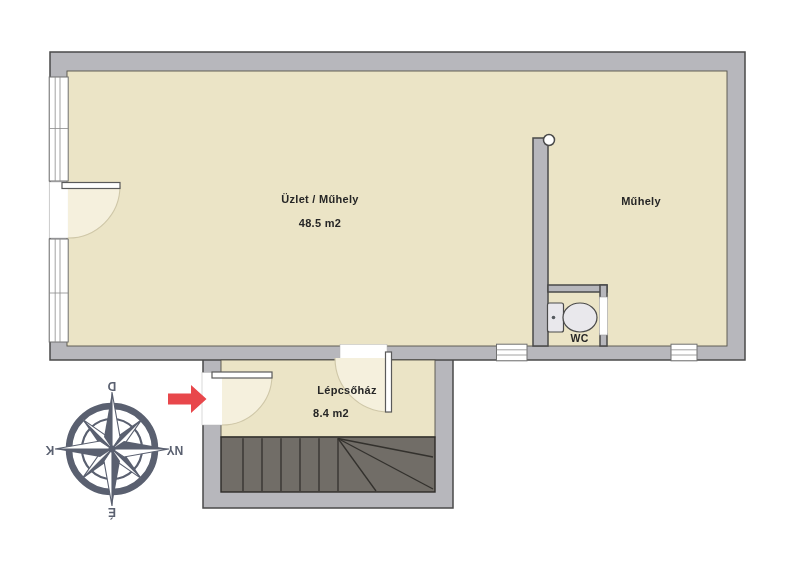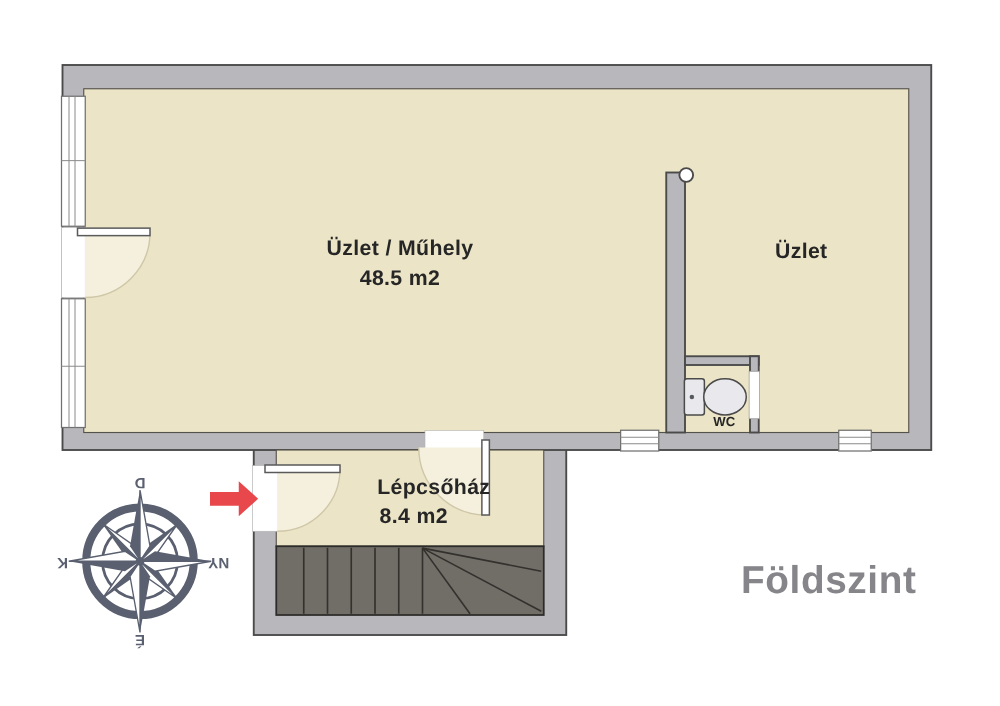--- a/index.html
+++ b/index.html
@@ -9,21 +9,21 @@
     --title-gray:#85858a; --text-dark:#262626;
   }
   html,body{margin:0;padding:0;background:#fff;}
   .canvas{
     position:relative;width:800px;height:565px;background:#ffffff;
     font-family:"Liberation Sans",sans-serif;overflow:hidden;
   }
   .plan-svg{position:absolute;left:0;top:0;}
   .room-label{
     position:absolute;transform:translate(-50%,-50%);
-    font-weight:700;font-size:17px;color:var(--text-dark);
+    font-weight:700;font-size:11px;color:var(--text-dark);
     letter-spacing:.3px;white-space:nowrap;
   }
   .wc-label{font-size:10.5px;letter-spacing:.2px;margin-top:20px;}
   .floor-title{
     position:absolute;transform:translate(-50%,-50%);
     font-weight:700;font-size:31px;color:var(--title-gray);
     letter-spacing:.5px;white-space:nowrap;
   }
   .floor-total{
     position:absolute;transform:translate(-50%,-50%);
@@ -189,22 +189,21 @@
     </g>
     <text x="0" y="-63" class="compass-txt" transform="rotate(180 0 -63)">D</text>
     <text x="63" y="1" class="compass-txt" transform="rotate(180 63 1)">NY</text>
     <text x="-62" y="1" class="compass-txt" transform="rotate(180 -62 1)">K</text>
     <text x="0" y="63" class="compass-txt" transform="rotate(180 0 63)">É</text>
   </svg>
 
   <div class="room-label" style="left:320px;top:199px;">Üzlet / Műhely</div>
   <div class="room-label" style="left:320px;top:223px;">48.5 m2</div>
 
-  <div class="room-label" style="left:641px;top:201px;">Üzlet</div>
+  <div class="room-label" style="left:641px;top:201px;">Műhely</div>
 
   <div class="room-label" style="left:347px;top:390px;">Lépcsőház</div>
   <div class="room-label" style="left:331px;top:413px;">8.4 m2</div>
 
   <div class="room-label wc-label" style="left:579.5px;top:318px;">WC</div>
 
-  <div class="floor-title" style="left:663px;top:464px;">Földszint</div>
 
 </div>
 
 </body></html>

